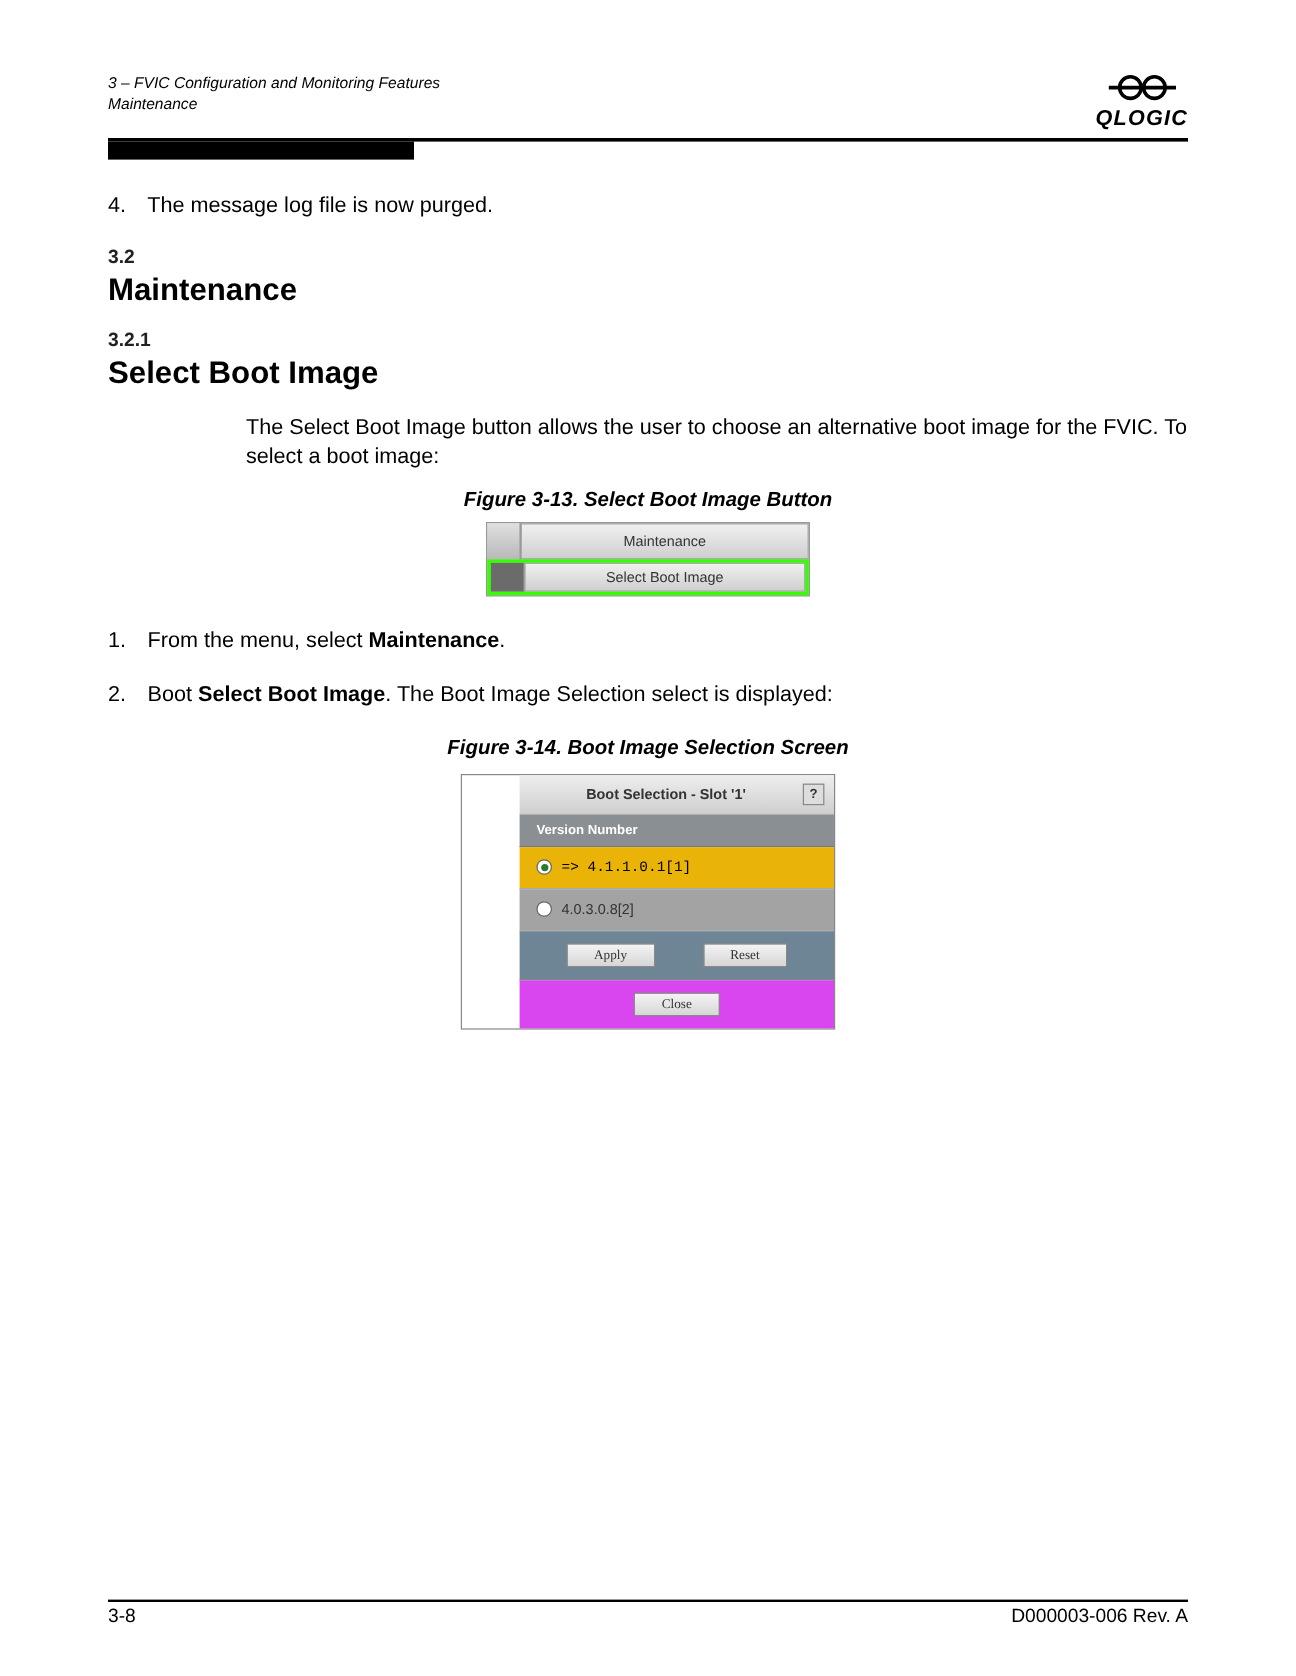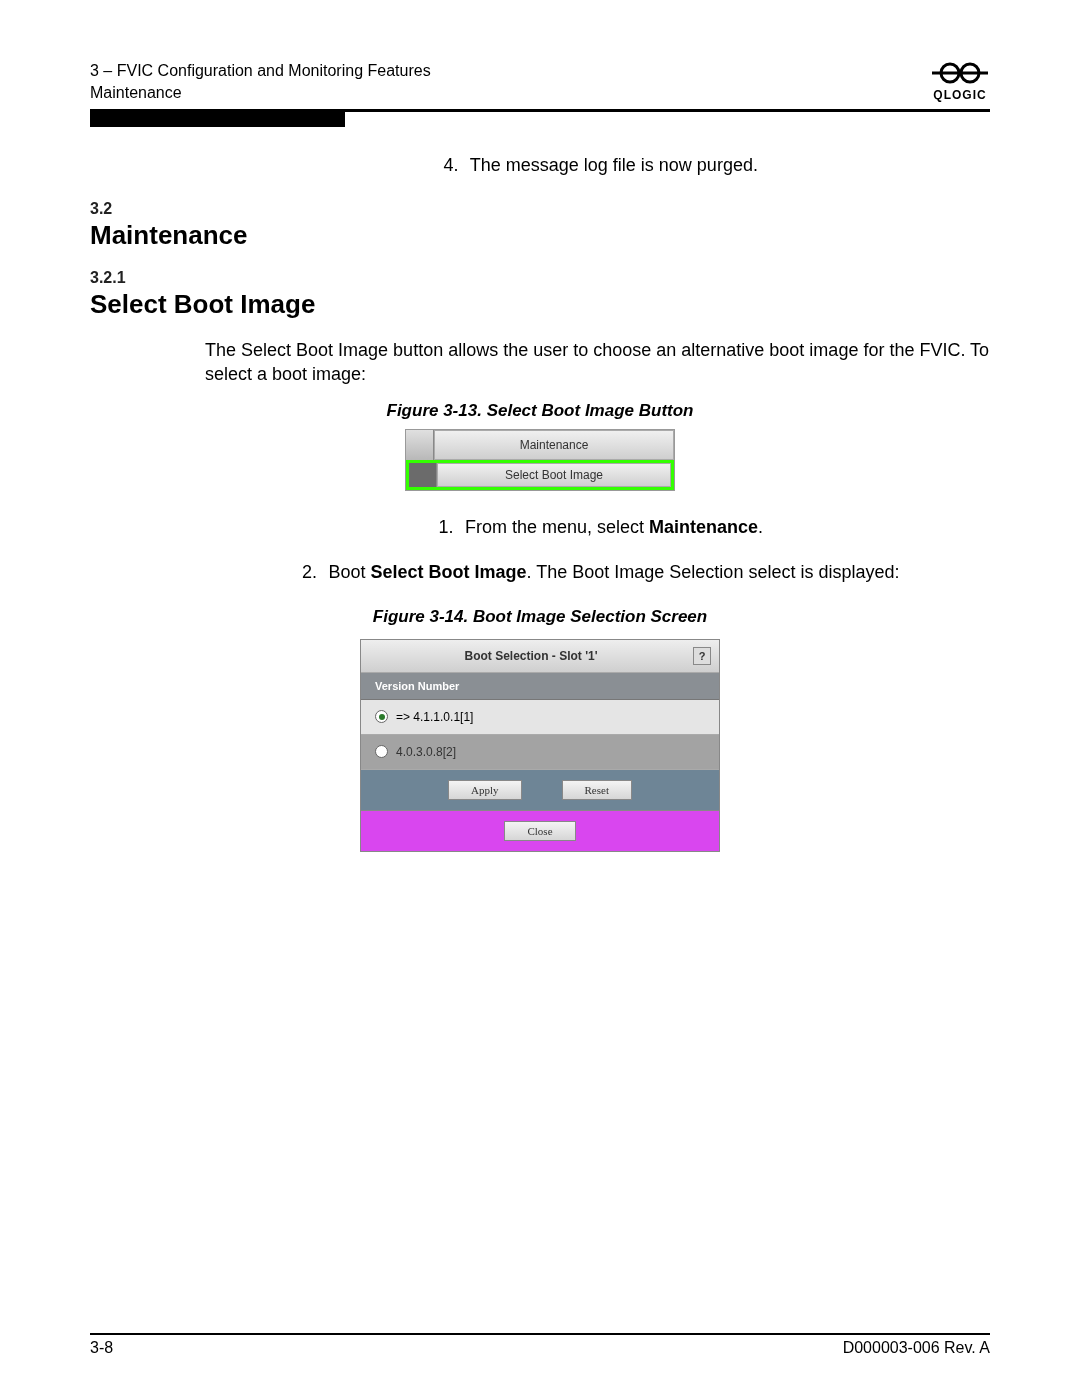--- a/index.html
+++ b/index.html
@@ -19,36 +19,34 @@
     flex-direction: column;
   }
   .header {
     display: flex;
     justify-content: space-between;
     align-items: flex-start;
     border-bottom: 3px solid #000;
     padding-bottom: 6px;
     margin-bottom: 0;
   }
-  .header-left { font-size: 16px; line-height: 1.35; }
+  .header-left { font-size: 13px; line-height: 1.35; font-style: italic; }
   .logo-wrap { text-align: center; }
   .logo-svg { display: block; margin: 0 auto 2px; }
-  .logo-text { font-size: 12px; font-weight: bold; letter-spacing: 1px; }
+  .logo-text { font-size: 18px; font-weight: bold; letter-spacing: 1px; font-style: italic; }
   .black-tab {
     height: 15px;
     width: 255px;
     background: #000;
     margin-bottom: 28px;
   }
   .content { flex: 1; }
   .ol-item {
     font-size: 18px;
-    margin-left: 115px;
     margin-bottom: 24px;
-    text-align: center;
   }
   .ol-num { display: inline-block; width: 28px; }
   .sec-num {
     font-weight: bold;
     font-size: 16px;
     color: #222;
     margin-top: 6px;
   }
   .sec-head {
     font-size: 26px;
@@ -96,25 +94,26 @@
     color: #333;
     border: 1px solid #aaa;
   }
   .fig13-row2 {
     border: 3px solid #3f0;
   }
   .fig13-row2 .fig13-left { background:#6b6b6b; }
 
   
   .fig14 {
-    width: 360px;
+    width: 312px;
     margin: 12px auto;
     border: 1px solid #888;
     font-size: 12px;
     color: #333;
+    padding-left: 48px;
   }
   .fig14-title {
     background: linear-gradient(to bottom,#eee,#cfcfcf);
     padding: 7px 8px;
     font-weight: bold;
     display: flex;
     justify-content: space-between;
     align-items: center;
     border-bottom: 1px solid #aaa;
   }
@@ -133,21 +132,21 @@
     padding: 7px 14px;
     border-bottom: 1px solid #777;
   }
   .fig14-row {
     padding: 10px 14px;
     display: flex;
     align-items: center;
     gap: 8px;
     border-bottom: 1px solid #aaa;
   }
-  .fig14-row.sel { background: #e5e5e5; color:#000; }
+  .fig14-row.sel { background: #eab308; color:#000;font-family:Liberation Mono, monospace; }
   .fig14-row.unsel { background: #a3a3a3; }
   .radio {
     width: 13px; height: 13px; border-radius: 50%;
     border: 1px solid #666; background:#fff;
     display:flex;align-items:center;justify-content:center;
   }
   .radio.on::after{
     content:''; width:6px;height:6px;border-radius:50%;background:#2a7a2a;
   }
   .fig14-btnrow {

